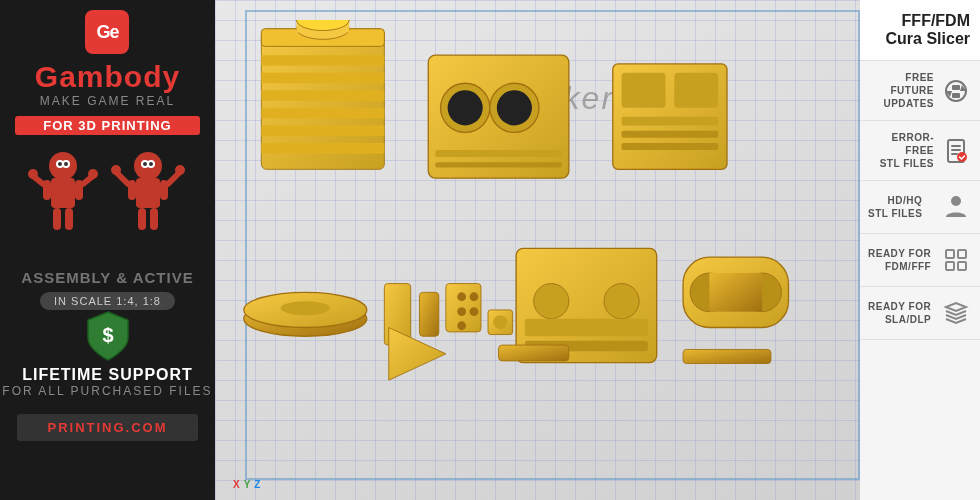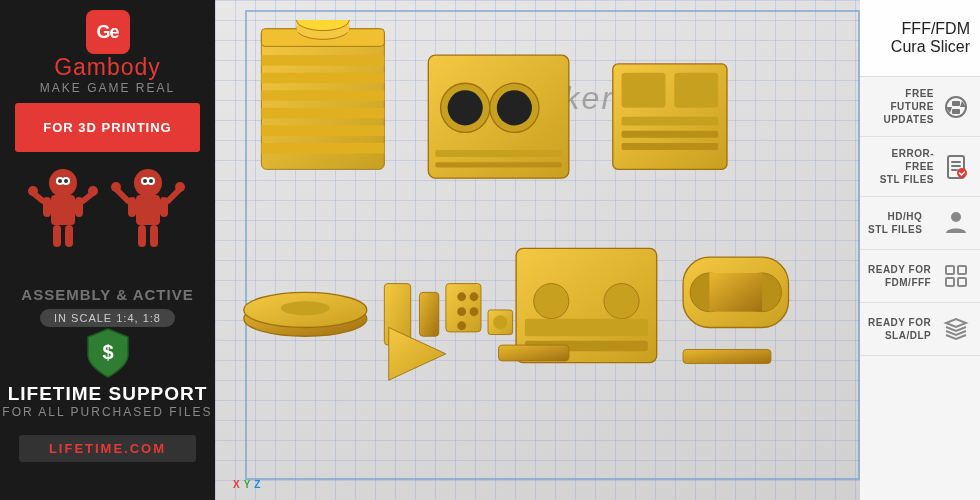--- a/index.html
+++ b/index.html
@@ -40,23 +40,23 @@
       align-items: center;
       justify-content: center;
       color: white;
       font-size: 18px;
       font-weight: bold;
       letter-spacing: -1px;
     }
 
     .brand-name {
       color: #e53935;
-      font-size: 23px;
-      font-weight: normal;
-      margin-top: 0;
+      font-size: 30px;
+      font-weight: bold;
+      margin-top: 6px;
       letter-spacing: 1px;
     }
 
     .brand-tagline {
       color: #888;
       font-size: 12px;
       letter-spacing: 2px;
       text-transform: uppercase;
     }
 
@@ -67,21 +67,21 @@
       letter-spacing: 1px;
       margin: 8px 0 4px;
       text-align: center;
     }
 
     .for-3d-badge {
       background: #e53935;
       color: white;
       font-size: 13px;
       font-weight: bold;
-      padding: 17px 28px;
+      padding: 2px 28px;
       border-radius: 3px;
       letter-spacing: 1px;
       margin-bottom: 8px;
     }
 
     .robot-image-area {
       width: 190px;
       height: 120px;
       display: flex;
       align-items: center;
@@ -122,21 +122,21 @@
     }
 
     .shield-icon {
       width: 46px;
       height: 52px;
       margin-bottom: 4px;
     }
 
     .lifetime-support {
       color: white;
-      font-size: 19px;
+      font-size: 16px;
       font-weight: bold;
       text-align: center;
       letter-spacing: 1px;
     }
 
     .for-purchased {
       color: #888;
       font-size: 12px;
       letter-spacing: 2px;
       text-transform: uppercase;
@@ -195,23 +195,23 @@
       width: 120px;
       min-width: 120px;
       background: #f5f5f5;
       display: flex;
       flex-direction: column;
       padding: 0;
     }
 
     .title-bar {
       background: rgba(255,255,255,0.9);
-      padding: 20px 10px;
+      padding: 12px 10px;
       font-size: 16px;
-      font-weight: normal;
+      font-weight: bold;
       color: #222;
       text-align: right;
       border-bottom: 1px solid #ddd;
     }
 
     .feature-item {
       display: flex;
       align-items: center;
       justify-content: space-between;
       padding: 10px 8px;
@@ -322,21 +322,21 @@
 
   <div class="shield-area">
     <svg class="shield-icon" viewBox="0 0 46 52">
       <path d="M23 2 L43 10 L43 28 C43 40 23 50 23 50 C23 50 3 40 3 28 L3 10 Z" fill="#2e7d32" stroke="#1b5e20" stroke-width="1.5"></path>
       <text x="23" y="32" text-anchor="middle" fill="white" font-size="20" font-weight="bold">$</text>
     </svg>
     <div class="lifetime-support">LIFETIME SUPPORT</div>
     <div class="for-purchased">FOR ALL PURCHASED FILES</div>
   </div>
 
-  <div class="gambody-link">LIFETIME.COM</div>
+  <div class="gambody-link">PRINTING.COM</div>
 </div>
 
 <div class="main-content">
   <div class="slicer-bg">
     <div class="grid-bg"></div>
     <div class="slicer-outline"></div>
 
     <div class="ultimaker-label">Ultimaker</div>
 
     <svg class="parts-svg" viewBox="0 0 700 430">

